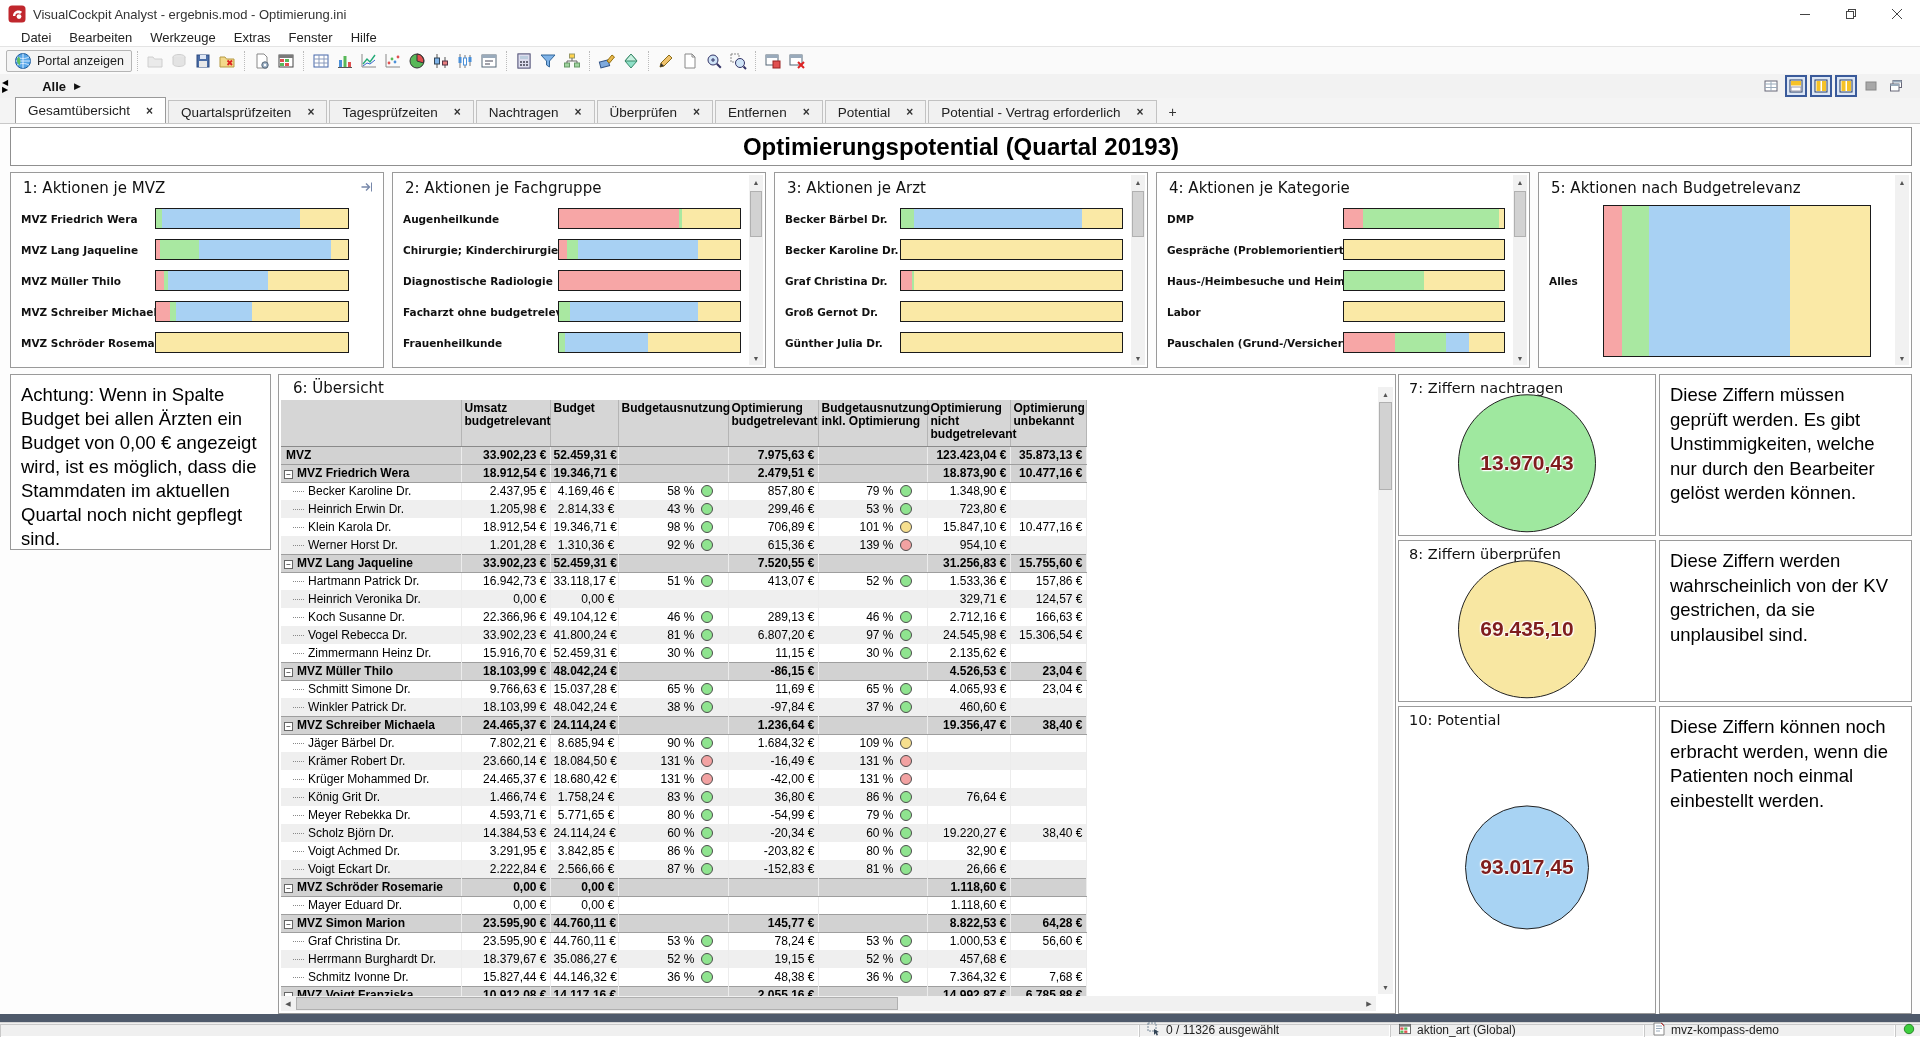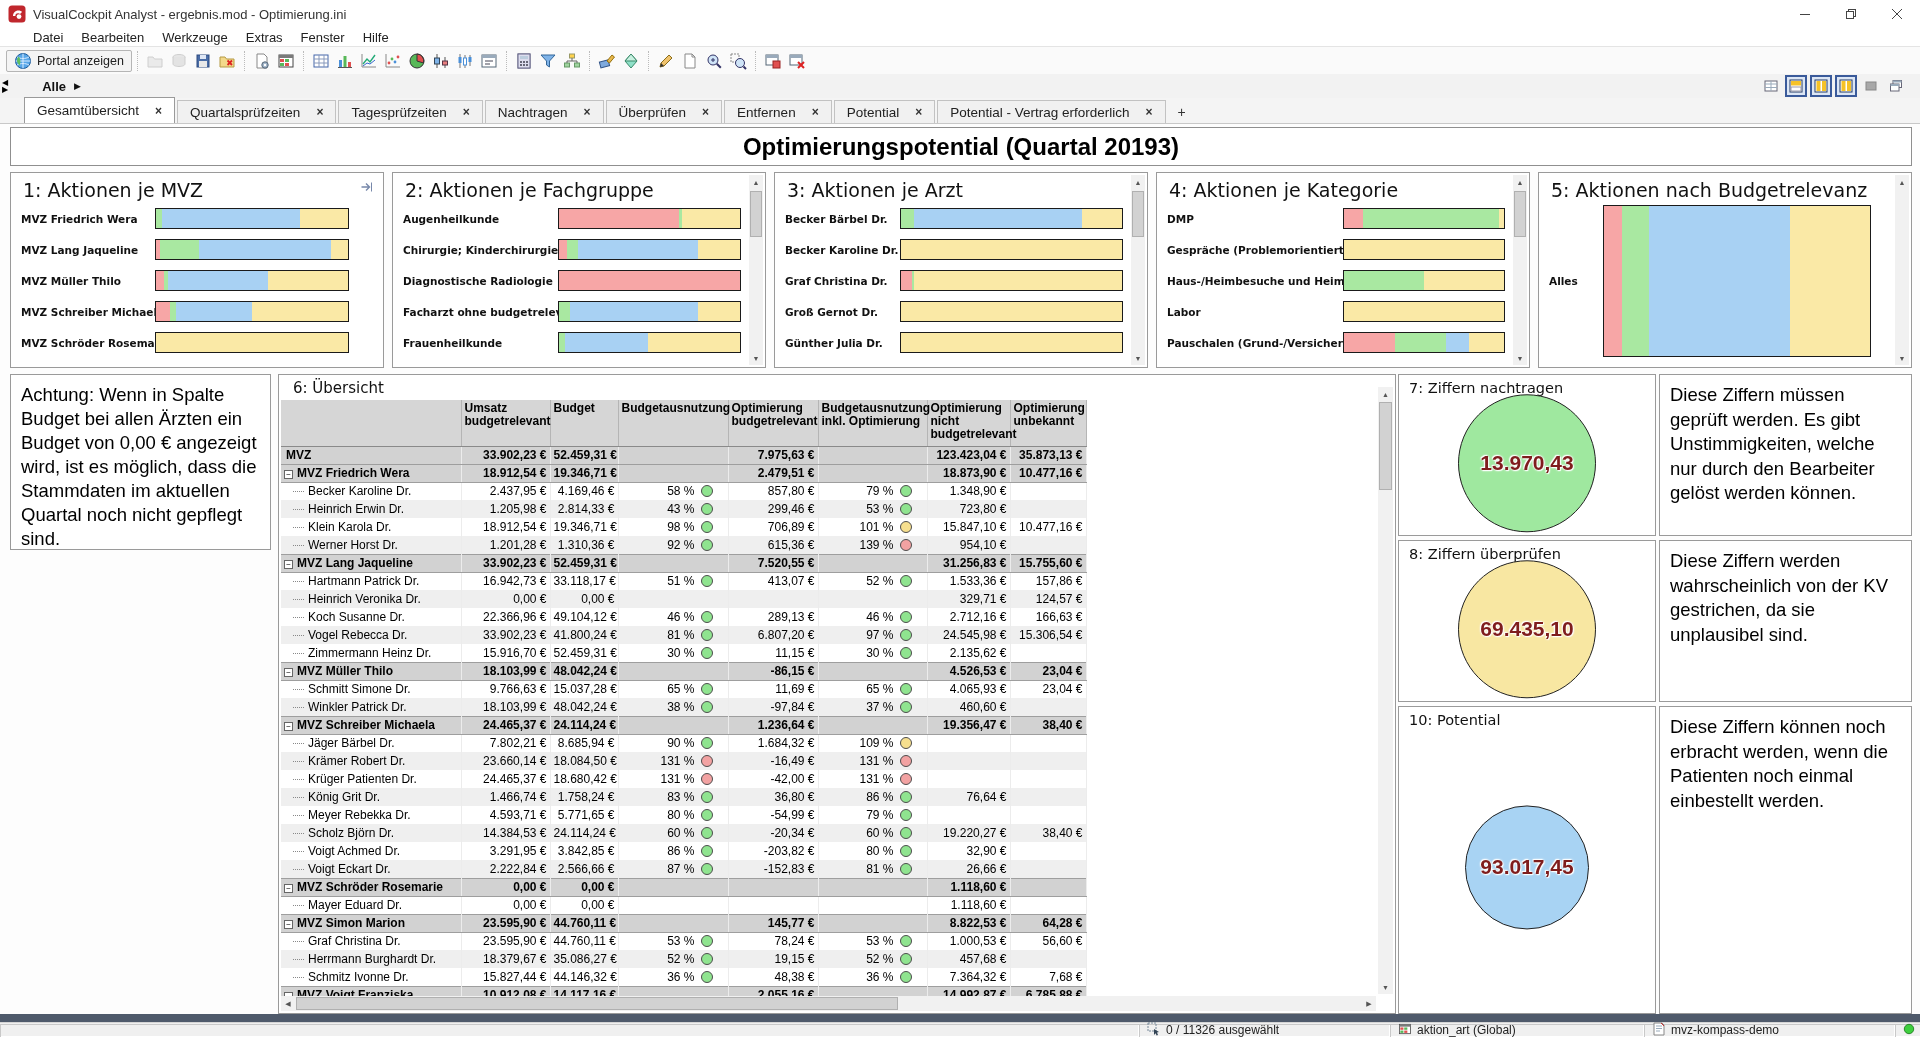--- a/index.html
+++ b/index.html
@@ -9,57 +9,57 @@
 
   
   .titlebar { position:absolute; top:0; left:0; right:0; height:28px; background:#fff;
     display:flex; align-items:center; padding-left:8px; }
   .app-icon { width:18px; height:18px; margin-right:7px; display:inline-flex; }
   .title-text { font-size:13px; color:#333; }
   .win-controls { margin-left:auto; display:flex; height:100%; }
   .win-btn { width:46px; height:100%; display:flex; align-items:center; justify-content:center; cursor:default; }
 
   .menubar { position:absolute; top:28px; left:0; right:0; height:18px; background:#fff;
-    display:flex; align-items:center; padding-left:24px; font-size:13px; color:#222; }
+    display:flex; align-items:center; padding-left:12px; font-size:13px; color:#222; }
   .menu-item { padding:1px 9px; }
 
   .toolbar { position:absolute; top:46px; left:0; right:0; height:28px; background:#fafafa;
     border-top:1px solid #e4e4e4; display:flex; align-items:center; padding-left:6px; }
   .tb-sep { width:1px; height:20px; border-left:1px dotted #bbb; margin:0 5px; }
   .tb-icon { width:24px; height:24px; display:inline-flex; align-items:center; justify-content:center; border-radius:2px; }
   .tb-icon.disabled { opacity:.45; filter:grayscale(1); }
   .portal-btn { display:inline-flex; align-items:center; gap:5px; border:1px solid #b5b5b5; background:#f4f4f4;
     border-radius:2px; height:22px; padding:0 7px; font-size:12.5px; color:#222; }
 
   .navbar { position:absolute; top:74px; left:0; right:0; height:24px; background:#f2f2f2;
     display:flex; align-items:center; font-size:13px; color:#111; }
   .nav-arrows { display:flex; flex-direction:column; margin:0 4px 0 2px; line-height:7px; font-size:8px; color:#000; }
   .filter-label { margin-left:30px; font-weight:bold; }
   .filter-caret { margin-left:8px; font-size:9px; }
   .layout-buttons { margin-left:auto; margin-right:14px; display:flex; gap:5px; align-items:center; }
   .lay-btn { width:20px; height:20px; display:inline-flex; align-items:center; justify-content:center; }
   .lay-btn.active { outline:2px solid #3a5a9a; outline-offset:-1px; background:#dce6f5; }
 
   .tabstrip { position:absolute; top:98px; left:0; right:0; height:26px; background:#f4f4f4;
-    display:flex; align-items:flex-end; padding-left:24px; border-bottom:1px solid #c8c8c8; }
+    display:flex; align-items:flex-end; padding-left:15px; border-bottom:1px solid #c8c8c8; }
   .tab { display:flex; align-items:center; gap:16px; height:23px; padding:0 12px; font-size:13.5px; color:#222;
     border:1px solid #c2c2c2; border-bottom:none; background:#f1f1f1; margin-right:2px; }
   .tab.active { background:#fff; height:26px; border-color:#9a9a9a; position:relative; z-index:2; }
   .tab .tab-close { font-size:12px; font-weight:bold; color:#333; }
   .tab-plus { padding:0 10px; font-size:14px; color:#333; height:23px; display:flex; align-items:center; }
 
   
   .content { position:absolute; top:124px; left:0; right:0; height:890px; background:#fdfdfd; }
   .banner { position:absolute; top:3px; left:10px; right:8px; height:39px; border:1px solid #8f8f8f; background:#fff;
     display:flex; align-items:center; justify-content:center; }
   .banner span { font-size:24px; font-weight:bold; color:#000; }
 
   .toprow { position:absolute; top:48px; left:10px; right:8px; height:196px; display:flex; gap:8px; }
   .panel { position:relative; flex:1; border:1px solid #9a9a9a; background:#fff; overflow:hidden; }
-  .panel-title { font-family:"DejaVu Sans",sans-serif; font-size:19px; color:#111; padding:6px 0 0 12px; }
+  .panel-title { font-family:"DejaVu Sans",sans-serif; font-size:15px; color:#111; padding:6px 0 0 12px; }
   .panel-body { position:absolute; top:30px; left:10px; right:24px; bottom:4px; }
   .chart-row { display:flex; align-items:center; height:31px; }
   .chart-label { font-family:"DejaVu Sans",sans-serif; font-size:10.5px; font-weight:bold; color:#111;
     white-space:nowrap; overflow:hidden; flex:0 0 auto; }
   .chart-bar { flex:1; height:21px; border:1px solid #1a1a1a; display:flex; overflow:hidden; background:#fff; }
   .seg { height:100%; }
   .p1 .chart-label { width:41%; } .p1 .panel-body { right:34px; }
   .p2 .chart-label { width:46%; }
   .p3 .chart-label { width:34%; }
   .p4 .chart-label { width:52%; }
@@ -991,21 +991,21 @@
                   <td class="pct">
                     <div class="pctwrap">
                       <span>131 %</span>
                       <span class="dot" style="background: rgb(242, 162, 162);"></span>
                     </div>
                   </td>
                   <td class="money"></td>
                   <td class="money"></td>
                 </tr>
                 <tr class="doctor">
-                  <td class="namecell"><span class="treedash"></span><span>Krüger Patienten Dr.</span></td>
+                  <td class="namecell"><span class="treedash"></span><span>Krüger Mohammed Dr.</span></td>
                   <td class="money">24.465,37 €</td>
                   <td class="money">18.680,42 €</td>
                   <td class="pct">
                     <div class="pctwrap">
                       <span>131 %</span>
                       <span class="dot" style="background: rgb(242, 162, 162);"></span>
                     </div>
                   </td>
                   <td class="money">-42,00 €</td>
                   <td class="pct">

